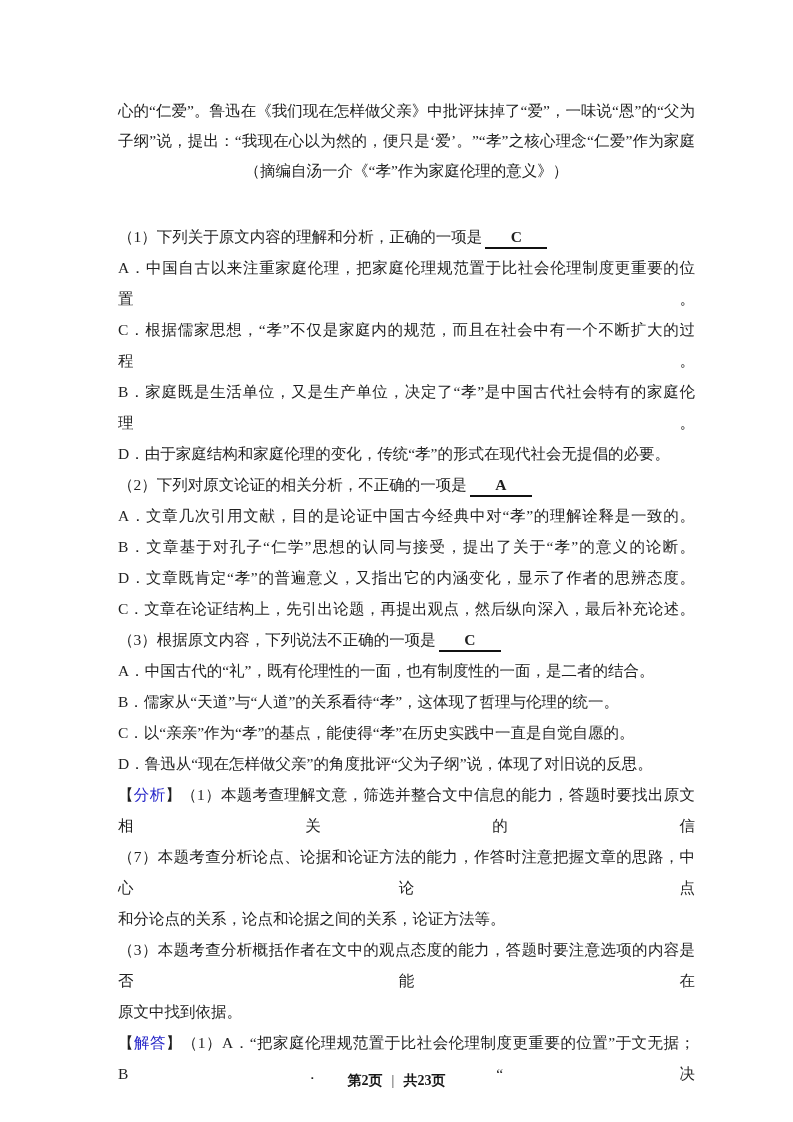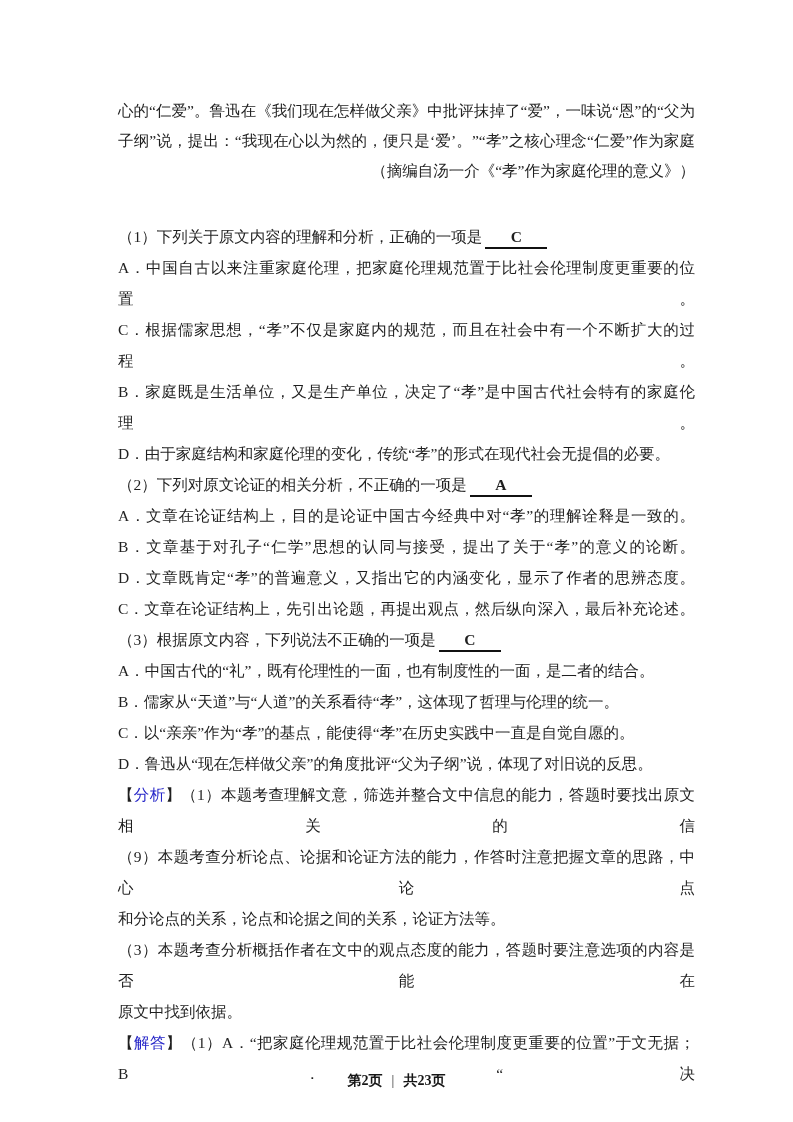--- a/index.html
+++ b/index.html
@@ -7,21 +7,21 @@
     width:793px;height:1122px;position:relative;overflow:hidden;
     background:#ffffff;color:#1f1f1f;
     font-family:"Liberation Serif","DejaVu Serif",serif;
   }
   .doc{
     position:absolute;left:118px;top:96px;width:577px;
     font-size:15.5px;line-height:30px;
   }
   .line{white-space:nowrap;}
   .fill{white-space:normal;text-align:justify;text-align-last:justify;}
-  .right{text-align:right;white-space:nowrap;}
+  .right{text-align:center;white-space:nowrap;}
   .qa{margin-top:35px;line-height:31px;}
   .qa .line,.qa .fill{min-height:31px;}
   .ans{
     display:inline-block;min-width:62px;text-align:center;
     border-bottom:2px solid #111;margin-left:3px;line-height:20px;
     font-weight:bold;
   }
   .lbl{color:var(--label-blue,#2525c8);}
   .footer{
     position:absolute;top:1031px;left:0;width:793px;text-align:center;
@@ -44,37 +44,37 @@
       <span>（1）下列关于原文内容的理解和分析，正确的一项是</span><span class="ans">C</span>
     </div>
     <div class="fill">A．中国自古以来注重家庭伦理，把家庭伦理规范置于比社会伦理制度更重要的位置。</div>
     <div class="fill">C．根据儒家思想，“孝”不仅是家庭内的规范，而且在社会中有一个不断扩大的过程。</div>
     <div class="fill">B．家庭既是生活单位，又是生产单位，决定了“孝”是中国古代社会特有的家庭伦理。</div>
     <div class="line">D．由于家庭结构和家庭伦理的变化，传统“孝”的形式在现代社会无提倡的必要。</div>
 
     <div class="line">
       <span>（2）下列对原文论证的相关分析，不正确的一项是</span><span class="ans">A</span>
     </div>
-    <div class="fill">A．文章在论证结构上，目的是论证中国古今经典中对“孝”的理解诠释是一致的。</div>
+    <div class="fill">A．文章几次引用文献，目的是论证中国古今经典中对“孝”的理解诠释是一致的。</div>
     <div class="fill">B．文章基于对孔子“仁学”思想的认同与接受，提出了关于“孝”的意义的论断。</div>
     <div class="fill">D．文章既肯定“孝”的普遍意义，又指出它的内涵变化，显示了作者的思辨态度。</div>
     <div class="fill">C．文章在论证结构上，先引出论题，再提出观点，然后纵向深入，最后补充论述。</div>
 
     <div class="line">
       <span>（3）根据原文内容，下列说法不正确的一项是</span><span class="ans">C</span>
     </div>
     <div class="line">A．中国古代的“礼”，既有伦理性的一面，也有制度性的一面，是二者的结合。</div>
     <div class="line">B．儒家从“天道”与“人道”的关系看待“孝”，这体现了哲理与伦理的统一。</div>
     <div class="line">C．以“亲亲”作为“孝”的基点，能使得“孝”在历史实践中一直是自觉自愿的。</div>
     <div class="line">D．鲁迅从“现在怎样做父亲”的角度批评“父为子纲”说，体现了对旧说的反思。</div>
 
     <div class="fill">
       <span>【</span><span class="lbl">分析</span><span>】</span><span>（1）本题考查理解文意，筛选并整合文中信息的能力，答题时要找出原文相关的信</span>
     </div>
-    <div class="fill">（9）本题考查分析论点、论据和论证方法的能力，作答时注意把握文章的思路，中心论点</div>
+    <div class="fill">（7）本题考查分析论点、论据和论证方法的能力，作答时注意把握文章的思路，中心论点</div>
     <div class="line">和分论点的关系，论点和论据之间的关系，论证方法等。</div>
     <div class="fill">（3）本题考查分析概括作者在文中的观点态度的能力，答题时要注意选项的内容是否能在</div>
     <div class="line">原文中找到依据。</div>
 
     <div class="fill">
       <span>【</span><span class="lbl">解答</span><span>】</span><span>（1）A．“把家庭伦理规范置于比社会伦理制度更重要的位置”于文无据；B．“决</span>
     </div>
 
   </div>
 </div>

